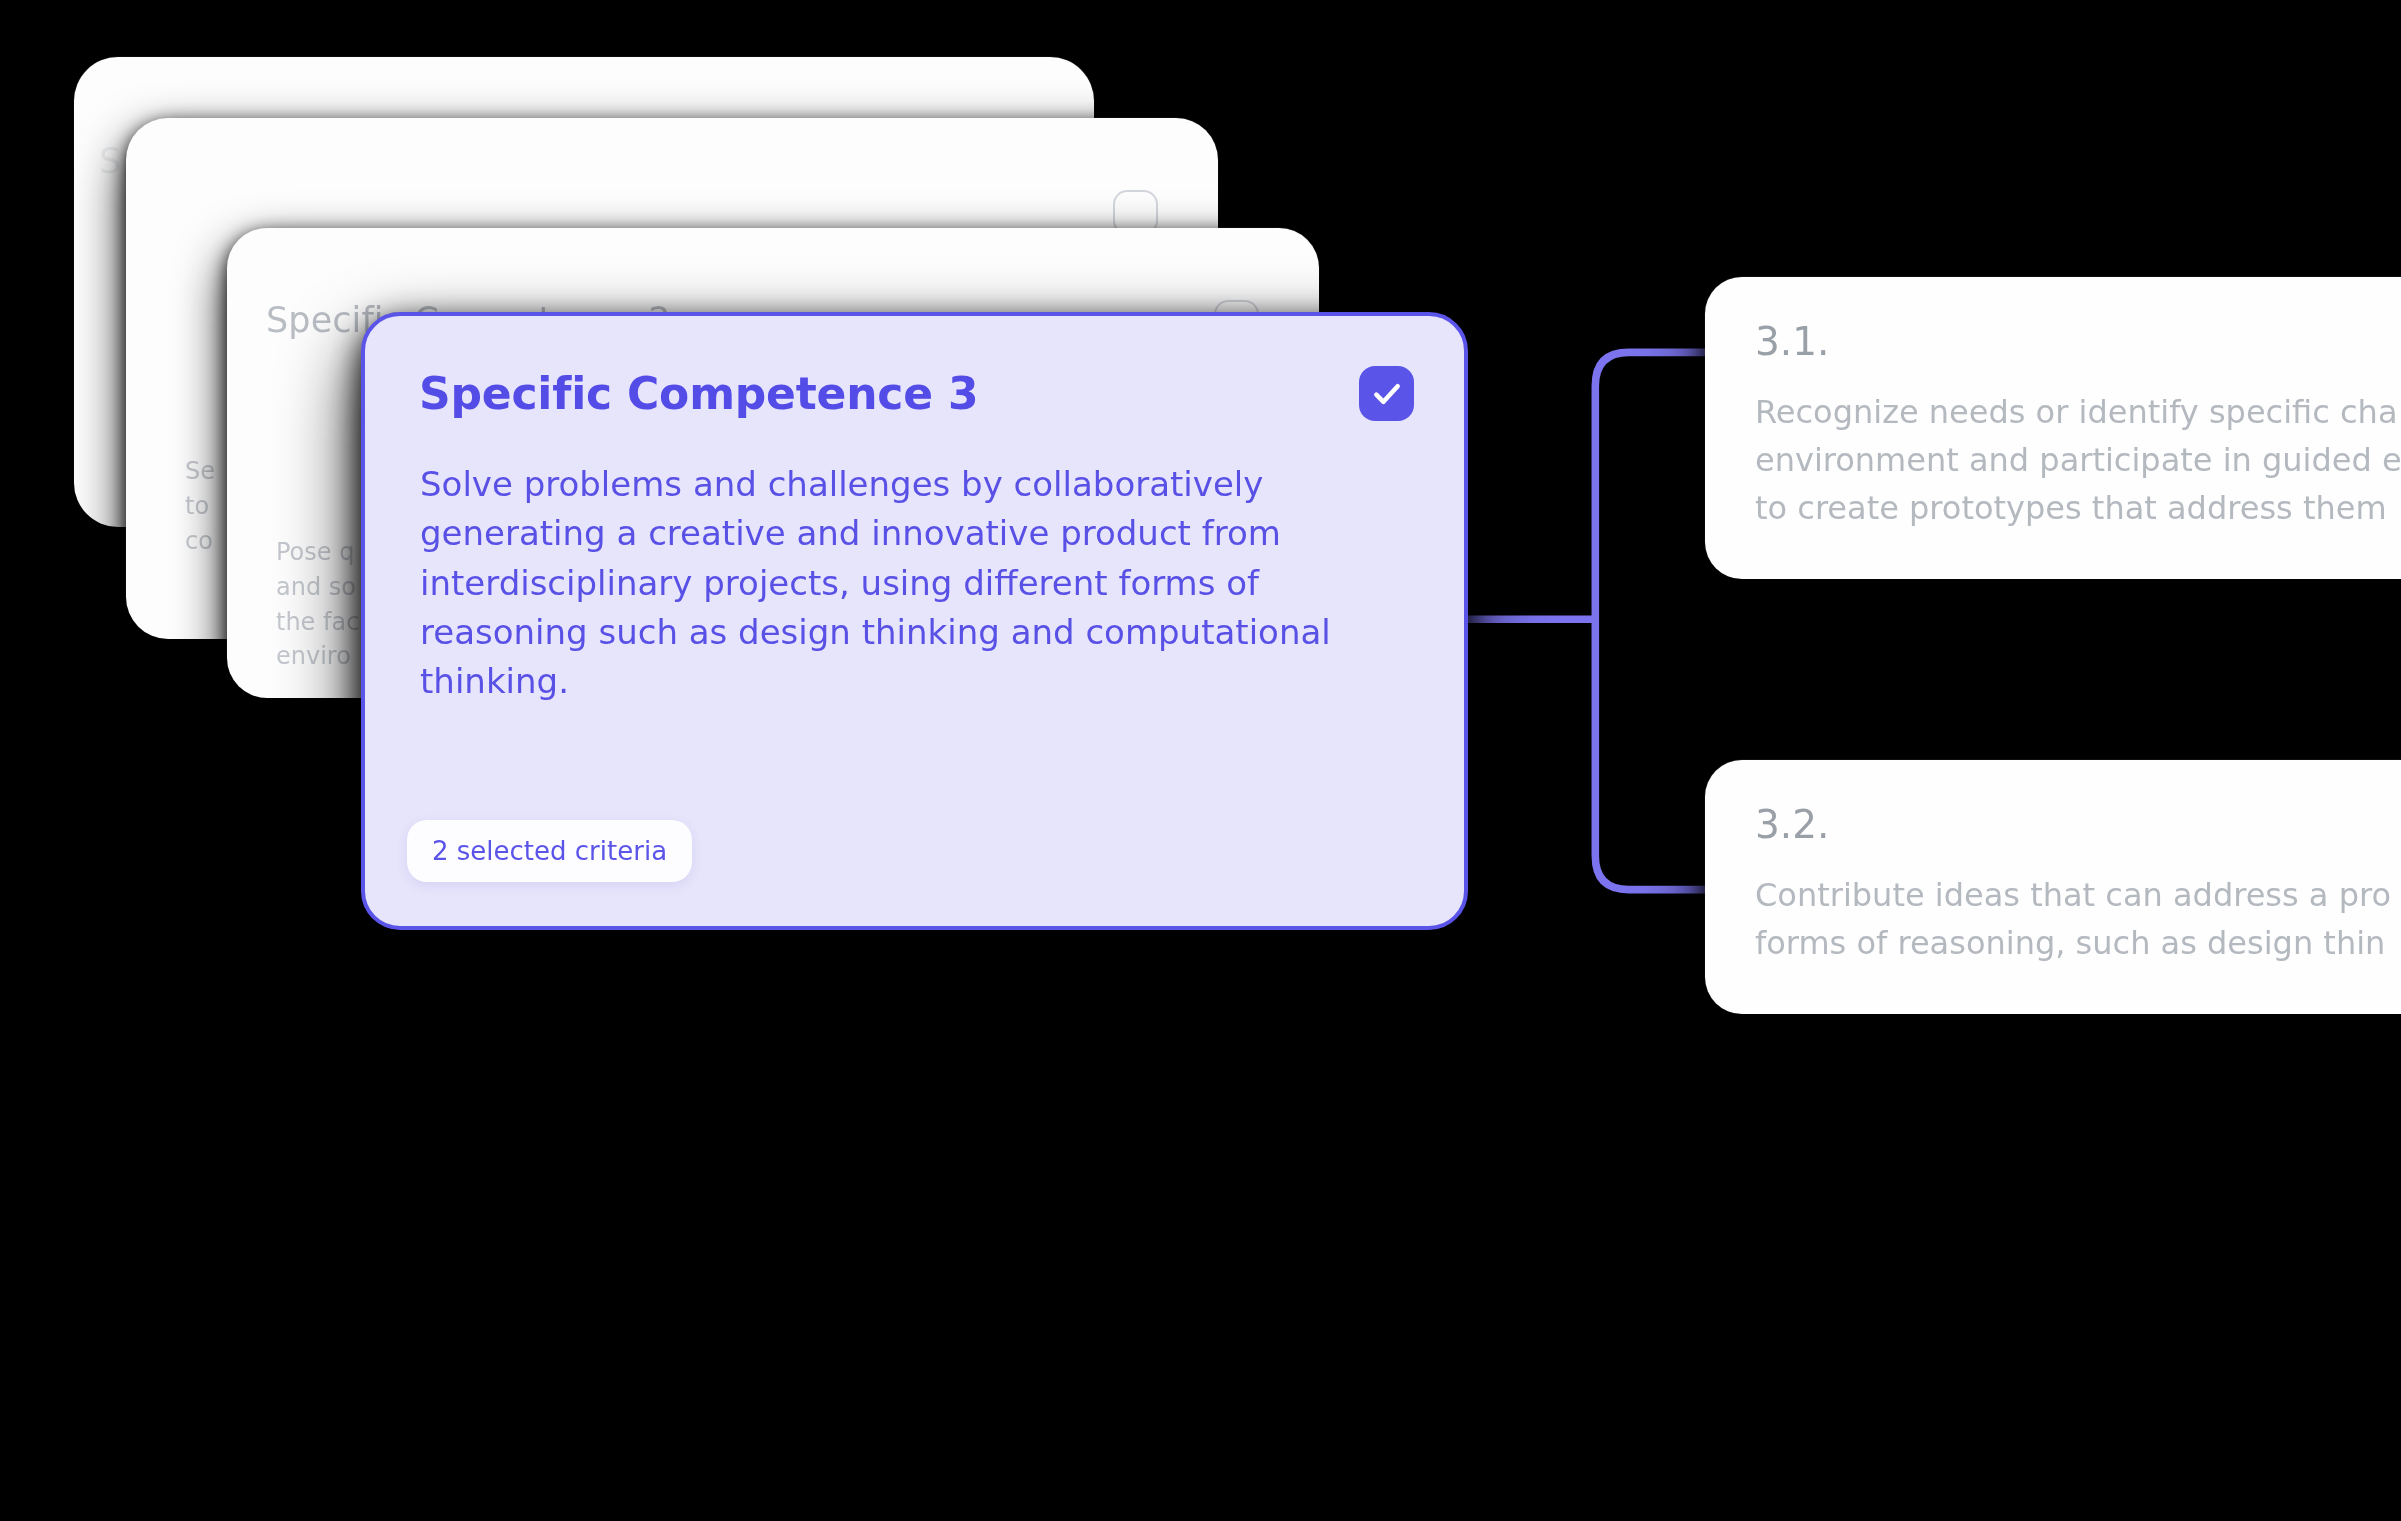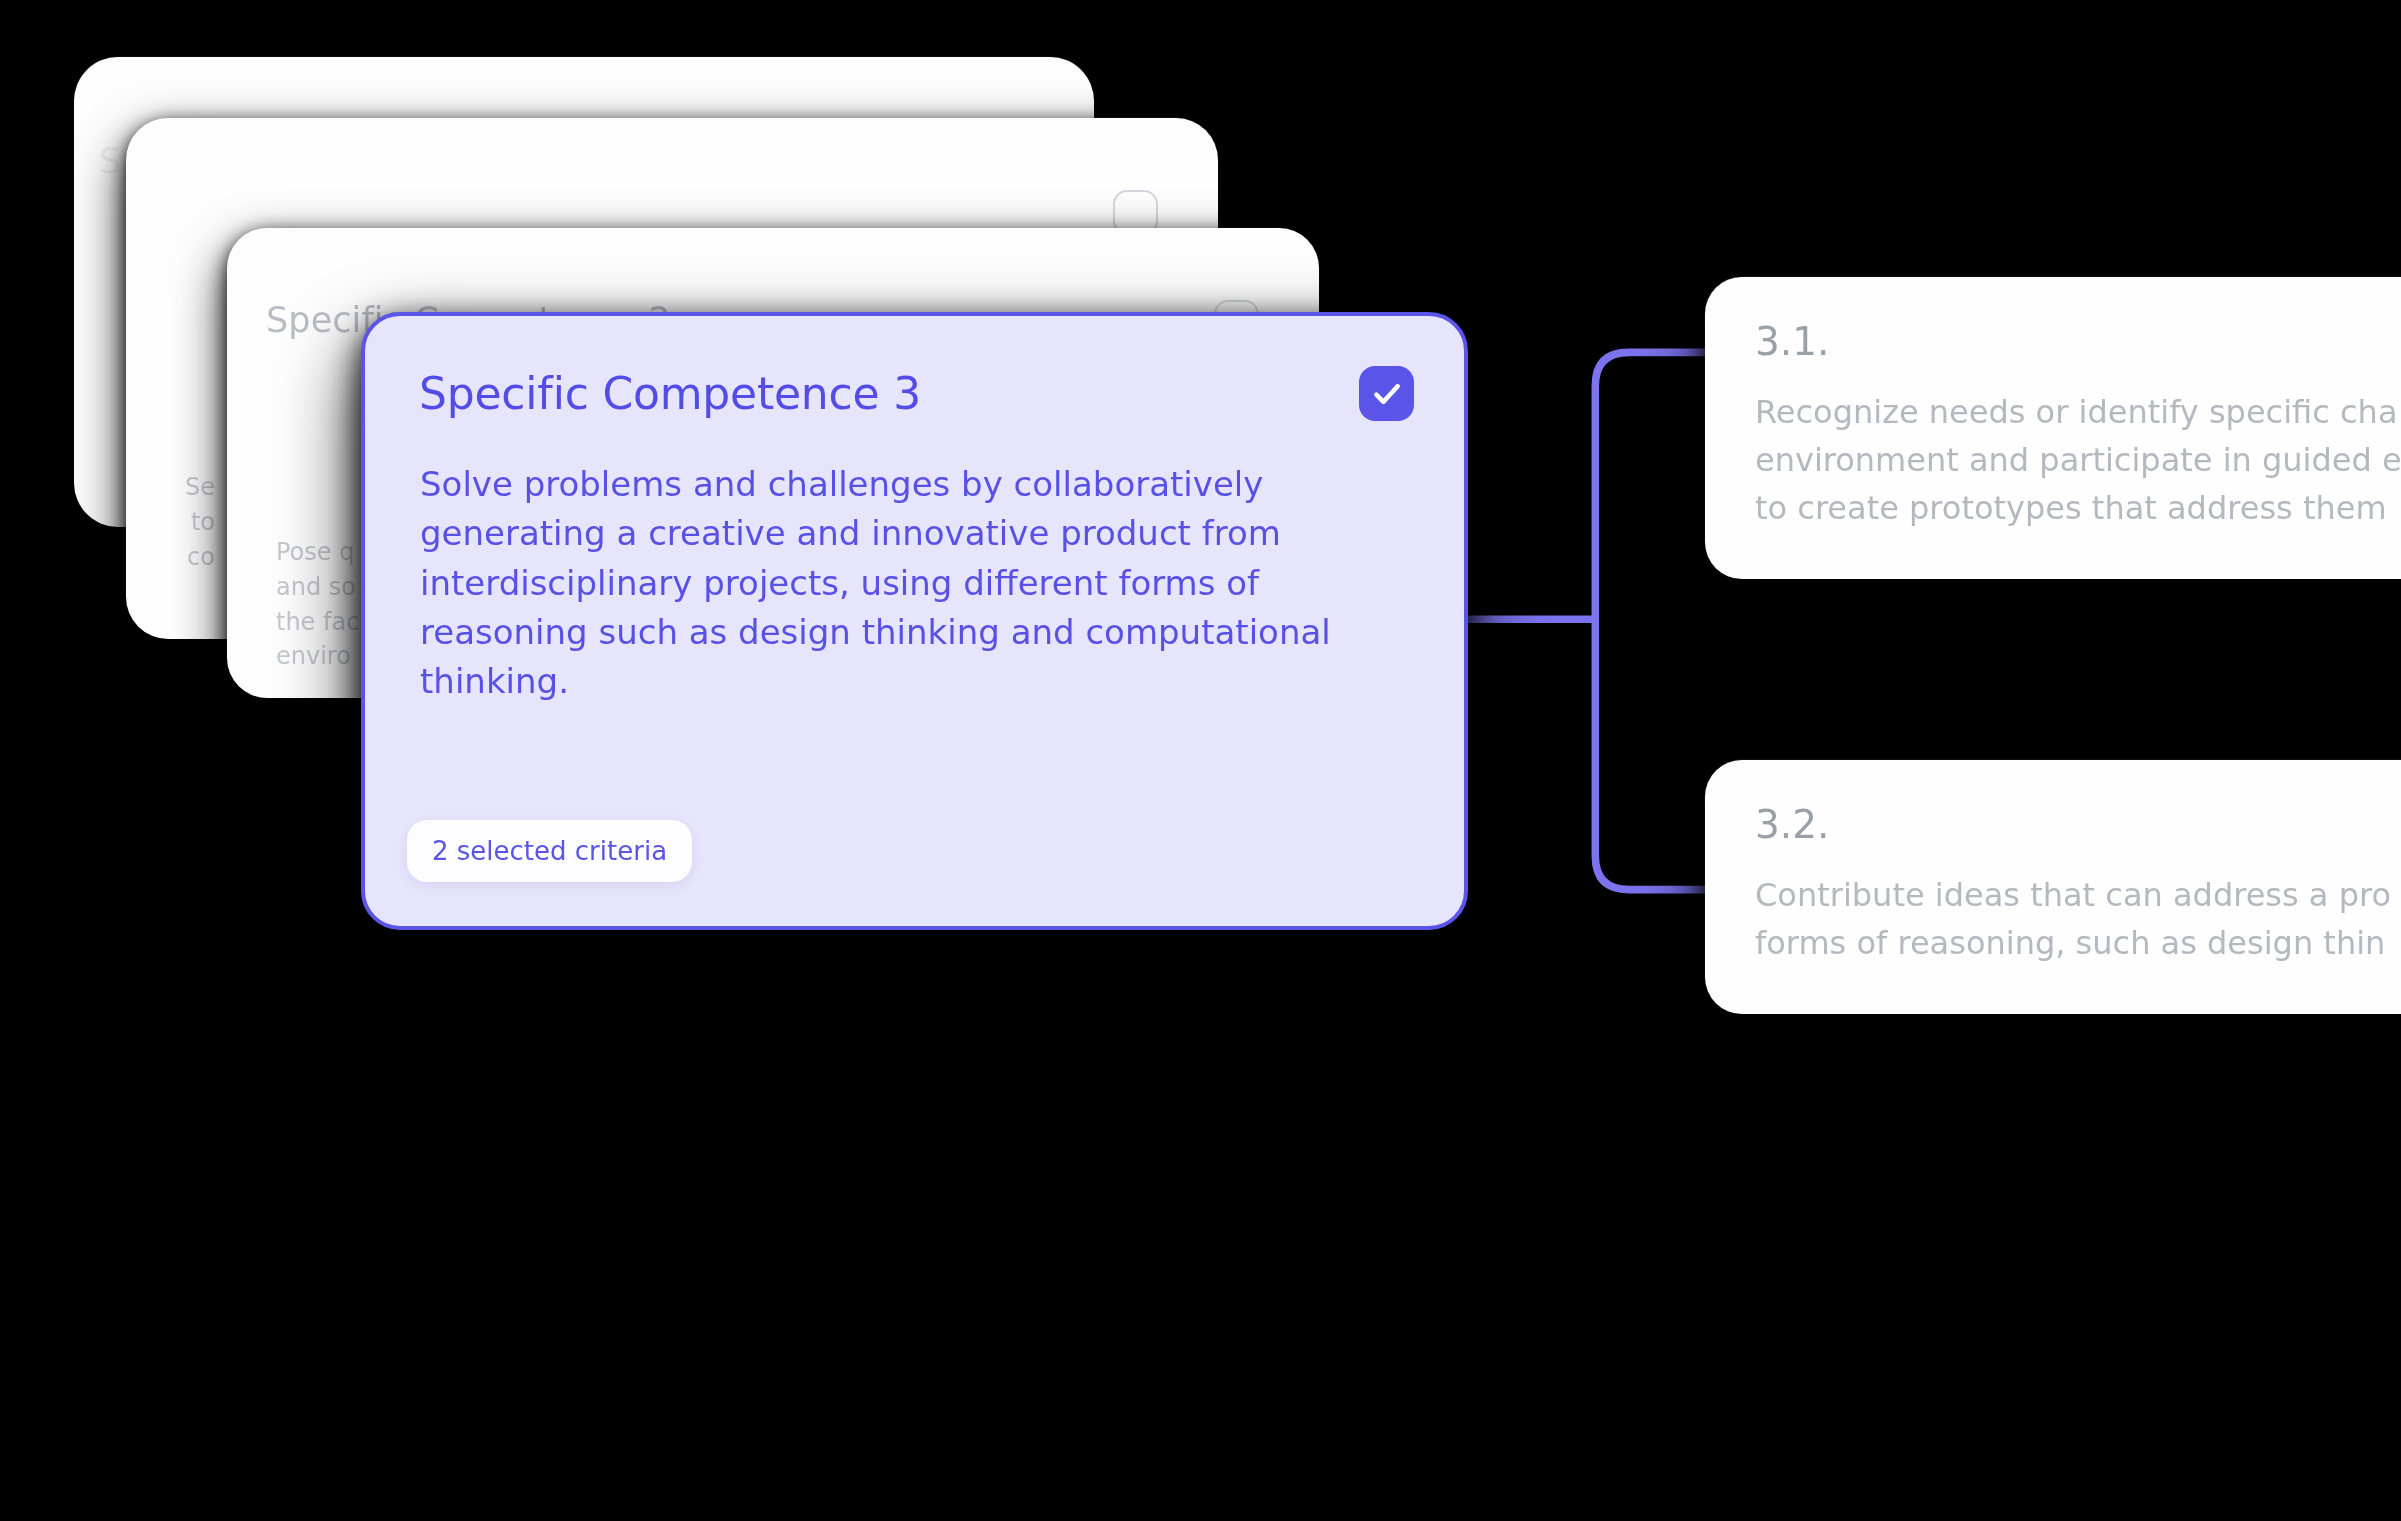--- a/index.html
+++ b/index.html
@@ -86,21 +86,21 @@
       0 34px 76px rgba(0,0,0,0.95),
       0 10px 30px rgba(0,0,0,0.9);
     overflow: hidden;
   }
 
   #active-title {
     position: absolute;
     left: 54px;
     top: 52px;
     font-size: 44px;
-    font-weight: 400;
+    font-weight: 700;
     color: #544ce6;
     letter-spacing: -0.2px;
   }
 
   #active-desc {
     position: absolute;
     left: 55px;
     top: 144px;
     width: 949px;
     font-size: 34px;
@@ -192,21 +192,21 @@
 
     <path d="M 160 378 L 160 660 Q 160 700 200 700 L 300 700" stroke="#7b74ee" stroke-width="9" fill="none" stroke-linecap="round"></path>
   </svg>
 
   <div class="card stack-card" style="left:74px; top:57px; width:1020px; height:470px; border-radius:44px;">
     <div class="stack-title ghost-title" style="left:25px; top:84px;">Specific Competence 4</div>
     <div class="checkbox-empty" style="right:52px; top:81px;"></div>
   </div>
 
   <div class="card stack-card" style="left:126px; top:118px; width:1092px; height:521px; border-radius:42px;">
-    <div class="stack-body" style="left:59px; top:352px;text-align:right;">Se
+    <div class="stack-body" style="left:59px; top:336px;">Se
 to
 co</div>
     <div class="checkbox-empty" style="right:60px; top:72px;"></div>
   </div>
 
   <div class="card stack-card" style="left:227px; top:228px; width:1092px; height:470px; border-radius:40px;">
     <div class="stack-title" style="left:39px; top:72px;">Specific Competence 2</div>
     <div class="stack-body" style="left:25px; top:307px;margin-left:24px;">Pose q
 and so
 the fac

